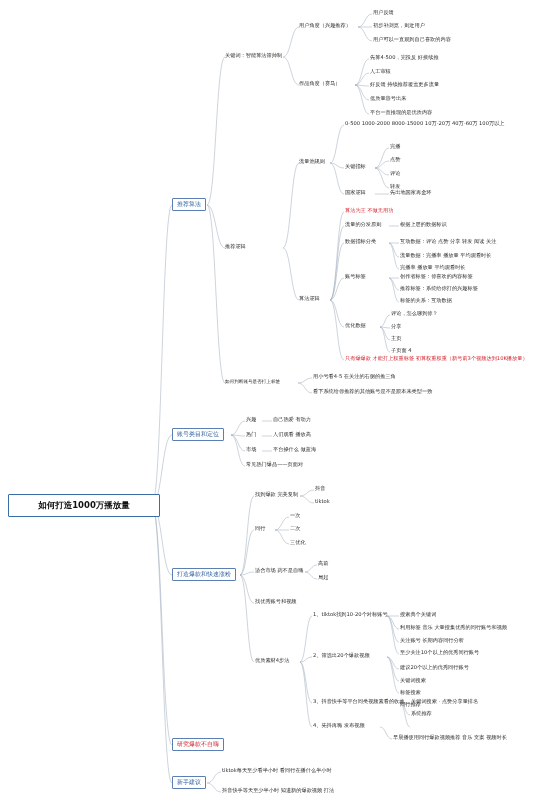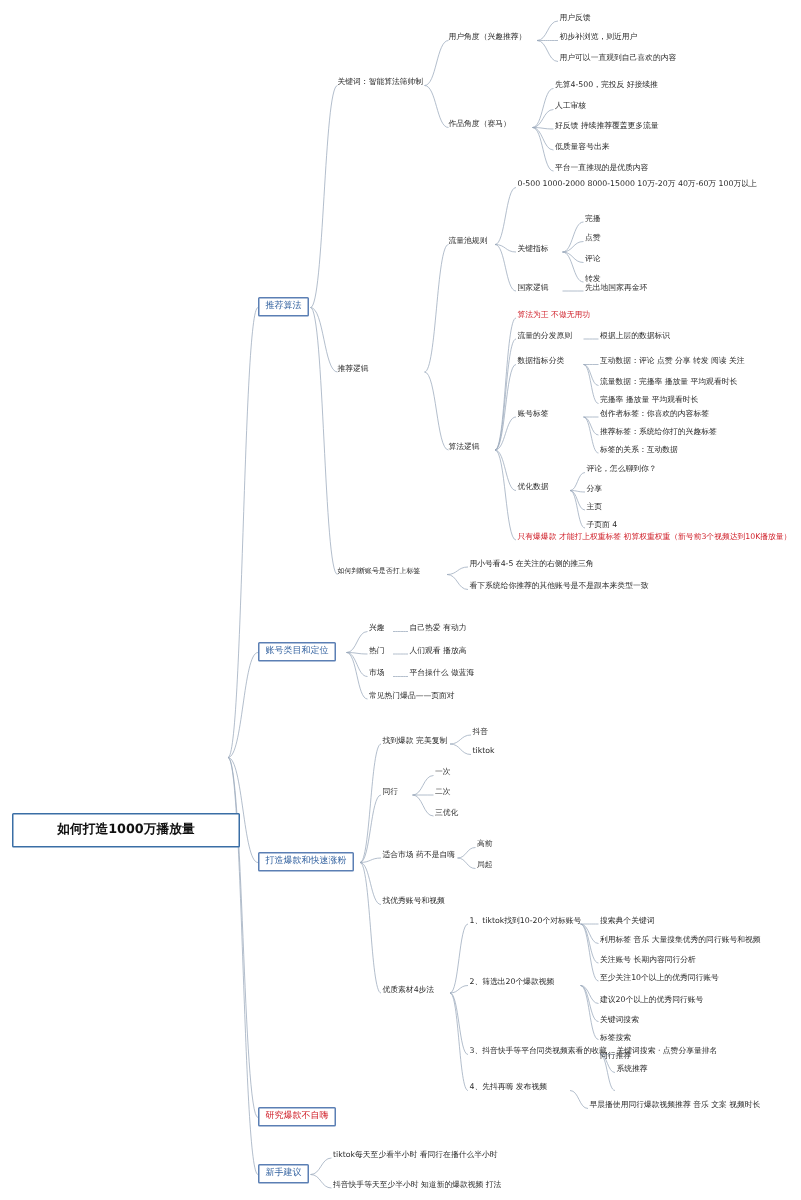--- a/index.html
+++ b/index.html
@@ -143,21 +143,21 @@
       <path d="M400 703 C 405 703, 405 703, 410 703"></path>
       <path d="M400 703 C 405 703, 405 715, 410 715"></path>
       <path d="M400 703 C 405 703, 405 727, 410 727"></path>
       <path d="M380 727 C 386 727, 386 739, 392 739"></path>
 
       <path d="M207 783 C 214 783, 214 772, 221 772"></path>
       <path d="M207 783 C 214 783, 214 792, 221 792"></path>
     </g>
   </svg>
 
-  <div class="node root boxed" style="left:8px;top:494px;width:136px;margin-top:48px;">如何打造1000万播放量</div>
+  <div class="node root boxed" style="left:8px;top:494px;width:136px;">如何打造1000万播放量</div>
 
   <div class="node boxed l1" style="left:172px;top:198px;">推荐算法</div>
   <div class="node boxed l1" style="left:172px;top:428px;">账号类目和定位</div>
   <div class="node boxed l1" style="left:172px;top:568px;">打造爆款和快速涨粉</div>
   <div class="node boxed l1 red" style="left:172px;top:738px;">研究爆款不自嗨</div>
   <div class="node boxed l1" style="left:172px;top:776px;">新手建议</div>
 
   <div class="node plain" style="left:225px;top:53px;">关键词：智能算法筛帅制</div>
   <div class="node plain" style="left:225px;top:244px;">推荐逻辑</div>
   <div class="node plain tiny" style="left:225px;top:379px;">如何判断账号是否打上标签</div>

